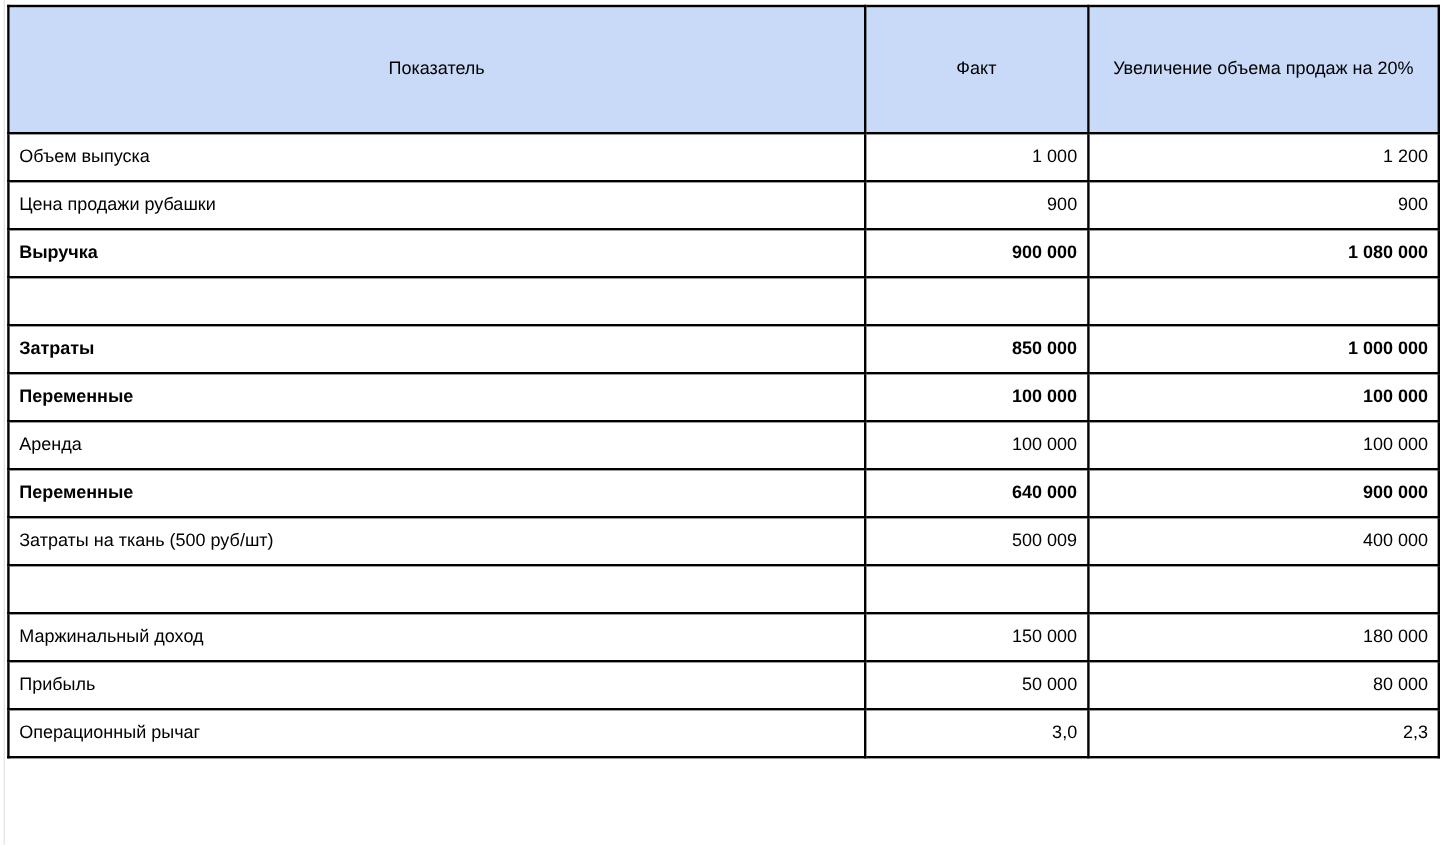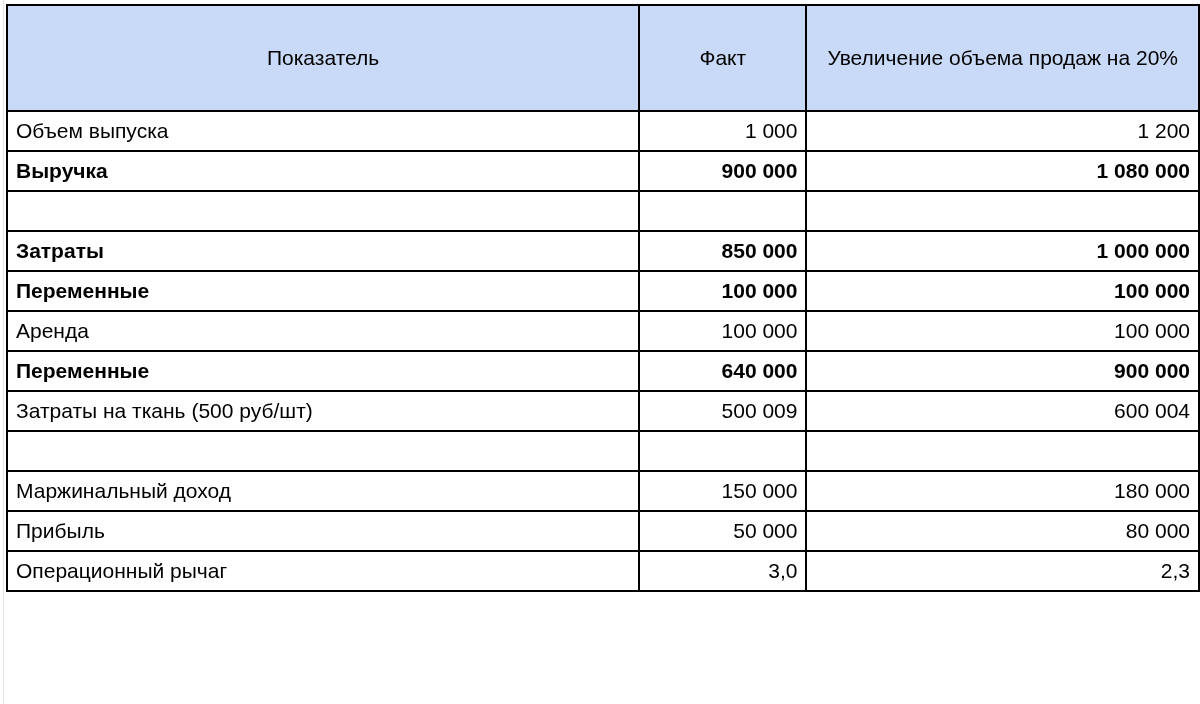--- a/index.html
+++ b/index.html
@@ -1,21 +1,21 @@
 <!DOCTYPE html>
 <html><head>
   <meta charset="utf-8">
   <style>
     html, body { margin: 0; padding: 0; background: #ffffff; }
     body { width: 1200px; height: 704px; position: relative; overflow: hidden;
            font-family: "Liberation Sans", sans-serif; color: #000; }
     .gridbg { position: absolute; inset: 0; }
     .gridbg .vl { position: absolute; top: 0; bottom: 0; width: 1px; background: #e2e2e2; }
     table.sheet { position: absolute; left: 6px; top: 4px; border-collapse: collapse;
-                  table-layout: fixed; font-size: 21px; }
+                  table-layout: fixed; font-size: 15px; }
     table.sheet td, table.sheet th { border: 2px solid #000; padding: 0 8px; overflow: hidden; white-space: nowrap; }
     table.sheet col.c1 { width: 782px; }
     table.sheet col.c2 { width: 202px; }
     table.sheet col.c3 { width: 202px; }
     thead th { background: #c9daf8; font-weight: normal; height: 104px; text-align: center;
                line-height: 26px; white-space: normal; vertical-align: middle; }
     thead th.col-plan { padding: 0 20px; }
     tbody td { height: 38px; line-height: 38px; }
     tbody td.num { text-align: right; margin-left: 20px; }
     tbody tr.bold td { font-weight: bold; }
@@ -39,20 +39,25 @@
       <th>Факт</th>
       <th class="col-plan">Увеличение объема продаж на 20%</th>
     </tr>
   </thead>
   <tbody id="tbody">
       <tr>
         <td>Объем выпуска</td>
         <td class="num">1 000</td>
         <td class="num">1 200</td>
       </tr>
+      <tr>
+        <td>Цена продажи рубашки</td>
+        <td class="num">900</td>
+        <td class="num">900</td>
+      </tr>
       <tr class="bold">
         <td>Выручка</td>
         <td class="num">900 000</td>
         <td class="num">1 080 000</td>
       </tr>
       <tr>
         <td></td>
         <td class="num"></td>
         <td class="num"></td>
       </tr>
@@ -72,21 +77,21 @@
         <td class="num">100 000</td>
       </tr>
       <tr class="bold">
         <td>Переменные</td>
         <td class="num">640 000</td>
         <td class="num">900 000</td>
       </tr>
       <tr>
         <td>Затраты на ткань (500 руб/шт)</td>
         <td class="num">500 009</td>
-        <td class="num">600 004</td>
+        <td class="num">400 000</td>
       </tr>
       <tr>
         <td></td>
         <td class="num"></td>
         <td class="num"></td>
       </tr>
       <tr>
         <td>Маржинальный доход</td>
         <td class="num">150 000</td>
         <td class="num">180 000</td>

